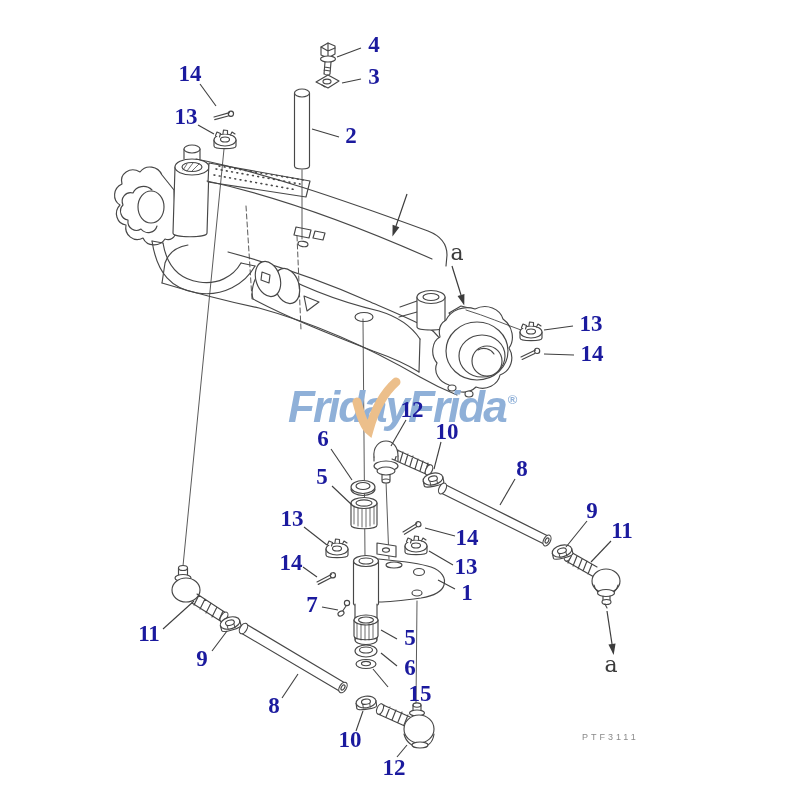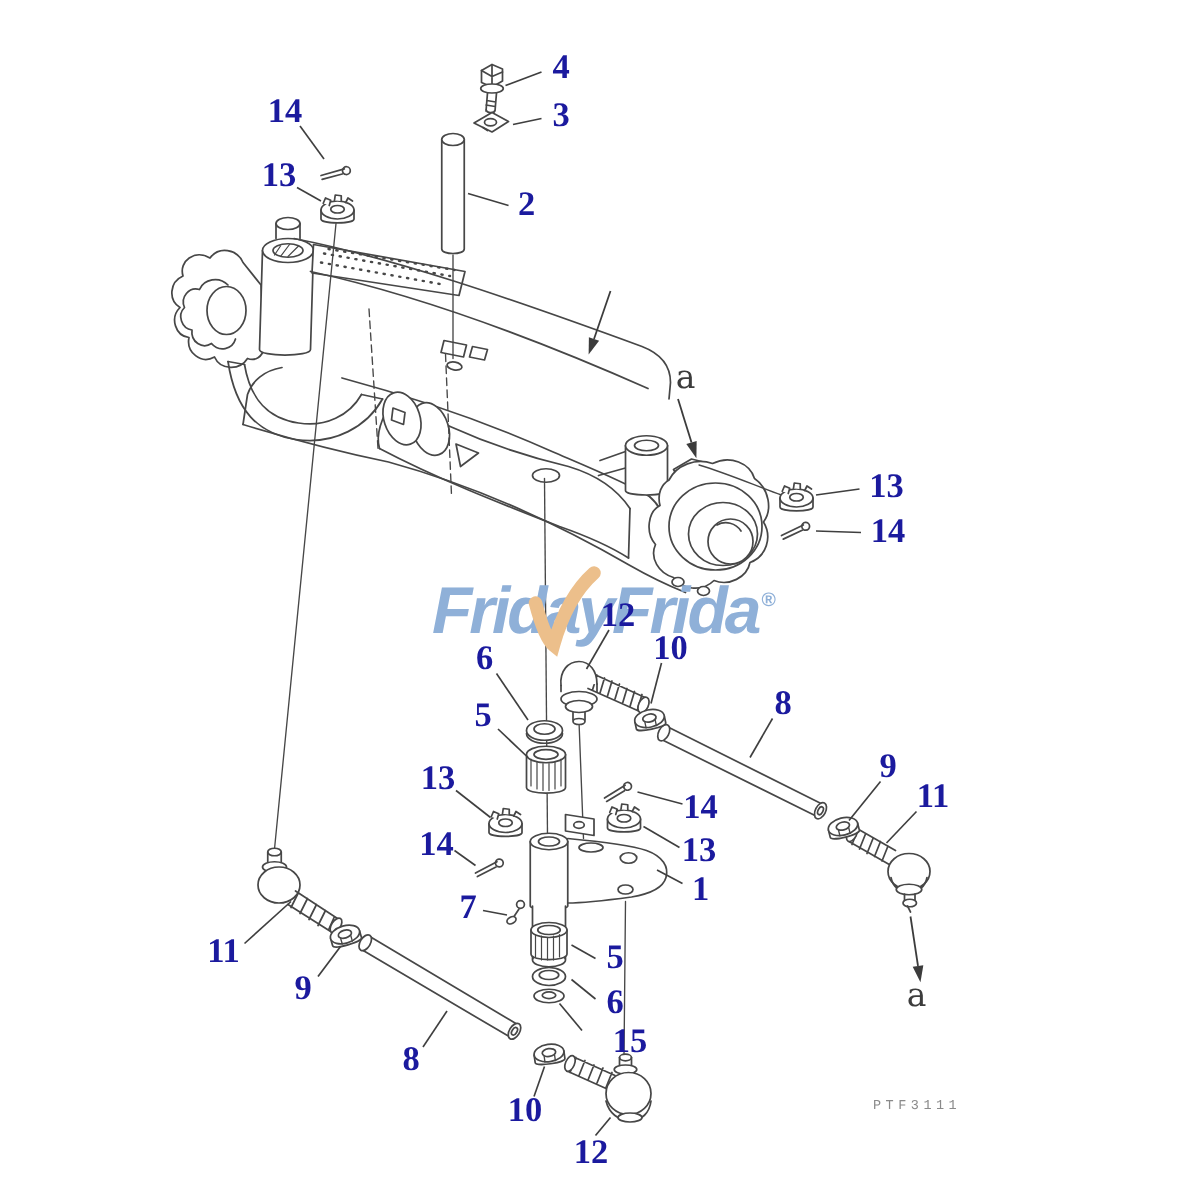--- a/index.html
+++ b/index.html
@@ -14,21 +14,21 @@
   .wm-reg{font-size:13px;font-style:normal;vertical-align:18px;letter-spacing:0;margin-left:2px;}
   #overlay{z-index:3;}
   .callout{position:absolute;z-index:4;transform:translate(-50%,-50%);
            font-family:"Liberation Serif",serif;font-weight:bold;font-size:23px;color:#1b1a9e;}
   .view-marker{position:absolute;z-index:4;transform:translate(-50%,-50%);
            font-family:"DejaVu Serif",serif;font-size:22px;color:#3c3c3c;}
   .ref-note{position:absolute;left:363px;top:159px;z-index:4;
            font-family:"DejaVu Sans Mono",monospace;font-size:11px;line-height:15px;
            letter-spacing:0.5px;color:#5f5f5f;white-space:nowrap;}
   .drawing-code{position:absolute;left:582px;top:732px;z-index:4;
-           font-family:Liberation Mono, monospace;font-size:9px;letter-spacing:3px;color:#8a8a8a;}
+           font-family:Liberation Sans, sans-serif;font-size:9px;letter-spacing:3px;color:#8a8a8a;}
 </style>
 </head>
 <body>
 
 <div id="stage">
 
   <svg id="art" width="800" height="800" viewBox="0 0 800 800">
     <defs>
       <g id="g-castle-nut">
         <path d="M-11,0 L-11,6 C-11,9.5 11,9.5 11,6 L11,0" fill="#fff"></path>

